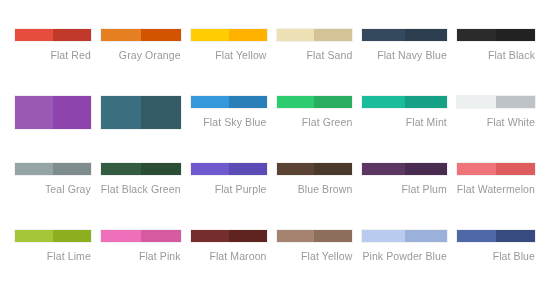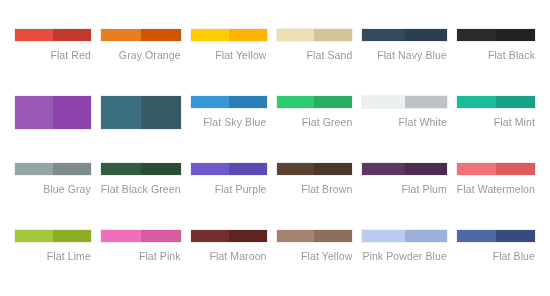--- a/index.html
+++ b/index.html
@@ -124,59 +124,59 @@
     </div>
     <div class="swatch-cell">
       <div class="swatch-colors">
         <div class="swatch-half" style="background: rgb(46, 204, 113);"></div>
         <div class="swatch-half" style="background: rgb(39, 174, 96);"></div>
       </div>
       <div class="swatch-label">Flat Green</div>
     </div>
     <div class="swatch-cell">
       <div class="swatch-colors">
+        <div class="swatch-half" style="background: rgb(26, 188, 156);"></div>
+        <div class="swatch-half" style="background: rgb(22, 160, 133);"></div>
+      </div>
+      <div class="swatch-label">Flat Mint</div>
+    </div>
+    <div class="swatch-cell">
+      <div class="swatch-colors">
         <div class="swatch-half" style="background: rgb(236, 240, 241);"></div>
         <div class="swatch-half" style="background: rgb(189, 195, 199);"></div>
       </div>
       <div class="swatch-label">Flat White</div>
     </div>
     <div class="swatch-cell">
       <div class="swatch-colors">
-        <div class="swatch-half" style="background: rgb(26, 188, 156);"></div>
-        <div class="swatch-half" style="background: rgb(22, 160, 133);"></div>
-      </div>
-      <div class="swatch-label">Flat Mint</div>
-    </div>
-    <div class="swatch-cell">
-      <div class="swatch-colors">
         <div class="swatch-half" style="background: rgb(149, 165, 166);"></div>
         <div class="swatch-half" style="background: rgb(127, 140, 141);"></div>
       </div>
-      <div class="swatch-label">Blue Gray</div>
+      <div class="swatch-label">Teal Gray</div>
     </div>
     <div class="swatch-cell">
       <div class="swatch-colors">
         <div class="swatch-half" style="background: rgb(51, 92, 64);"></div>
         <div class="swatch-half" style="background: rgb(41, 77, 53);"></div>
       </div>
       <div class="swatch-label">Flat Black Green</div>
     </div>
     <div class="swatch-cell">
       <div class="swatch-colors">
         <div class="swatch-half" style="background: rgb(112, 89, 206);"></div>
         <div class="swatch-half" style="background: rgb(91, 75, 181);"></div>
       </div>
       <div class="swatch-label">Flat Purple</div>
     </div>
     <div class="swatch-cell">
       <div class="swatch-colors">
         <div class="swatch-half" style="background: rgb(91, 67, 52);"></div>
         <div class="swatch-half" style="background: rgb(74, 56, 43);"></div>
       </div>
-      <div class="swatch-label">Flat Brown</div>
+      <div class="swatch-label">Blue Brown</div>
     </div>
     <div class="swatch-cell">
       <div class="swatch-colors">
         <div class="swatch-half" style="background: rgb(91, 55, 97);"></div>
         <div class="swatch-half" style="background: rgb(74, 44, 80);"></div>
       </div>
       <div class="swatch-label">Flat Plum</div>
     </div>
     <div class="swatch-cell">
       <div class="swatch-colors">

